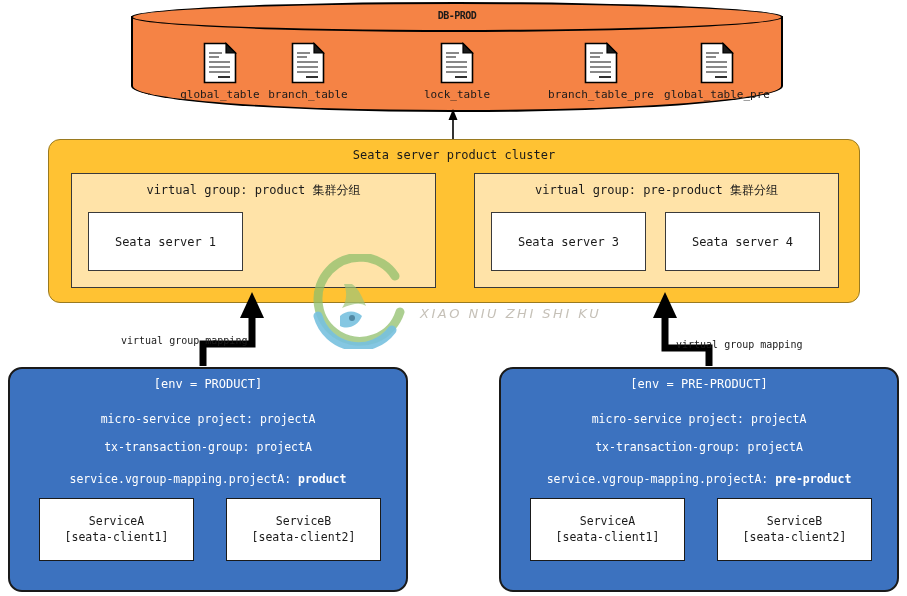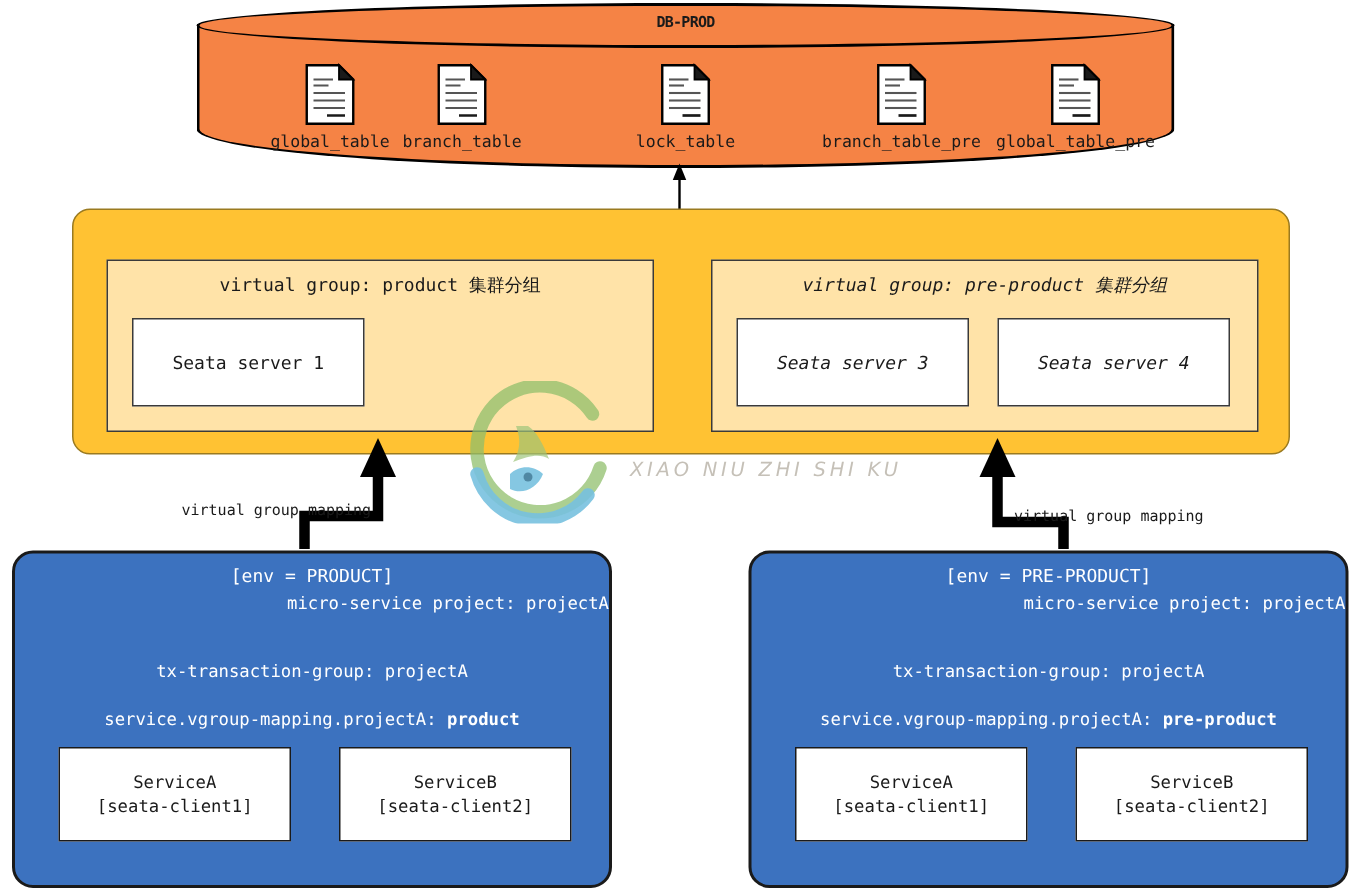--- a/index.html
+++ b/index.html
@@ -107,21 +107,21 @@
   .vgroup {
     position: absolute;
     top: 33px;
     width: 365px;
     height: 115px;
     background: #ffe3a8;
     border: 1.5px solid #3a3a3a;
     box-sizing: border-box;
   }
   #vgroup-left  { left: 22px; }
-  #vgroup-right { left: 425px; font-style: italic; }
+  #vgroup-right { left: 425px; }
   .vgroup-title {
     position: absolute;
     left: 0;
     top: 8px;
     width: 100%;
     text-align: center;
     font-size: 12px;
     color: #1a1a1a;
   }
   .server-box {
@@ -185,21 +185,21 @@
     color: #ffffff;
   }
   .env-line {
     position: absolute;
     left: 0;
     width: 100%;
     text-align: center;
     font-size: 11.5px;
     color: #ffffff;
   }
-  .env-line-1 { top: 26px; text-align: right; }
+  .env-line-1 { top: 43px; }
   .env-line-2 { top: 71px; }
   .env-line-3 { top: 103px; }
   .env-line-3 b { font-weight: bold; }
 
   .svc-box {
     position: absolute;
     top: 129px;
     width: 155px;
     height: 63px;
     background: #ffffff;
@@ -331,20 +331,21 @@
       <span class="db-table-label">global_table_pre</span>
     </div>
   </div>
 
   <svg id="conn-db" class="conn-svg" viewBox="0 0 46 35">
     <line x1="23" y1="35" x2="23" y2="10" stroke="#000000" stroke-width="1.6"></line>
     <path d="M23 1 L18.5 12 L27.5 12 Z" fill="#000000"></path>
   </svg>
 
   <div id="cluster">
+    <div id="cluster-title">Seata server product cluster</div>
 
     <div class="vgroup" id="vgroup-left">
       <div class="vgroup-title">virtual group: product 集群分组</div>
       <div class="server-box server-left">
         <span>Seata server 1</span>
       </div>
     </div>
 
     <div class="vgroup" id="vgroup-right">
       <div class="vgroup-title">virtual group: pre-product 集群分组</div>

